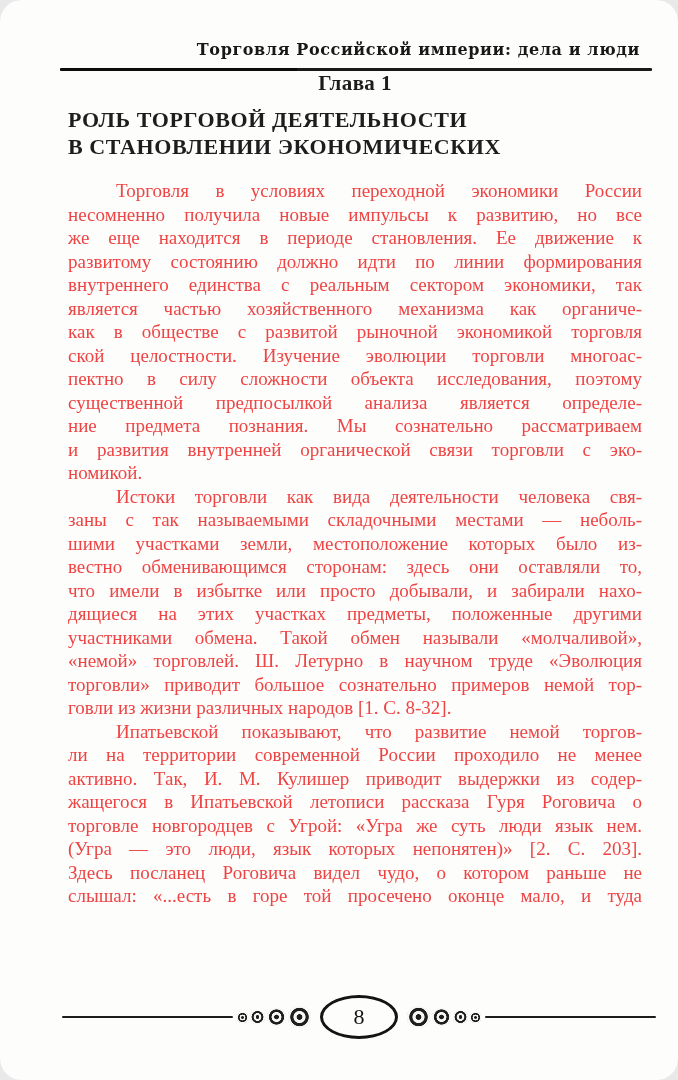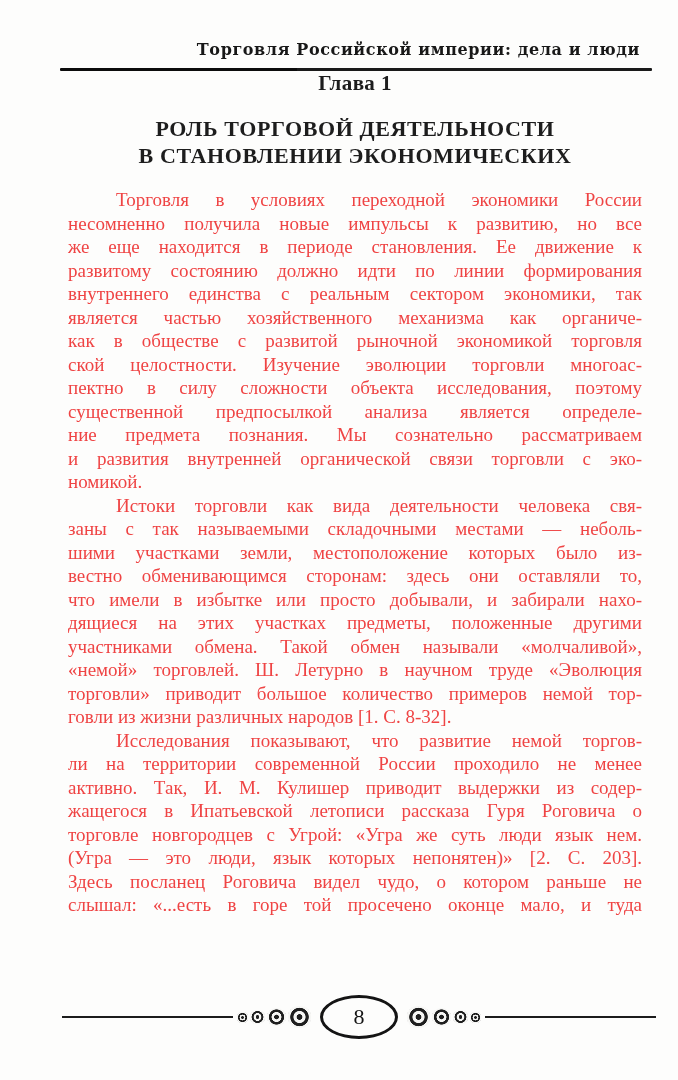--- a/index.html
+++ b/index.html
@@ -1,15 +1,15 @@
 <!DOCTYPE html>
 <html lang="ru"><head>
 <meta charset="utf-8">
 <style>
-  * { margin: 0; padding: 0; box-sizing: border-box; }
+  * { margin: 0; padding: 0; box-sizing: border-box; border-radius: 21px; }
   html, body { background: #e9e9e9; }
   .page {
     position: relative;
     width: 678px;
     height: 1080px;
     margin: 0 auto;
     background: #fdfdfc;
     color: #1d1d1d;
     font-family: "Liberation Serif", "DejaVu Serif", serif;
     overflow: hidden;
@@ -32,22 +32,22 @@
     border-radius: 1px;
   }
   
   .chapter-label {
     text-align: center;
     font-weight: bold;
     font-size: 21px;
     letter-spacing: 0.4px;
   }
   .chapter-title {
-    margin-top: 19px;
-    text-align: center;
+    margin-top: 10px;
+    text-align: left;
     font-weight: bold;
     font-size: 22px;
     line-height: 27px;
     letter-spacing: 0.6px;
   }
   
   .body-text {
     margin-top: 19px;
     font-size: 19px;
     line-height: 23.5px;
@@ -140,25 +140,25 @@
       </div>
       <div>
         <div class="bline first">Истоки торговли как вида деятельности человека свя-</div>
         <div class="bline">заны с так называемыми складочными местами — неболь-</div>
         <div class="bline">шими участками земли, местоположение которых было из-</div>
         <div class="bline">вестно обменивающимся сторонам: здесь они оставляли то,</div>
         <div class="bline">что имели в избытке или просто добывали, и забирали нахо-</div>
         <div class="bline">дящиеся на этих участках предметы, положенные другими</div>
         <div class="bline">участниками обмена. Такой обмен называли «молчаливой»,</div>
         <div class="bline">«немой» торговлей. Ш. Летурно в научном труде «Эволюция</div>
-        <div class="bline">торговли» приводит большое количество примеров немой тор-</div>
+        <div class="bline">торговли» приводит большое сознательно примеров немой тор-</div>
         <div class="bline last">говли из жизни различных народов [1. С. 8-32].</div>
       </div>
       <div>
-        <div class="bline first">Исследования показывают, что развитие немой торгов-</div>
+        <div class="bline first">Ипатьевской показывают, что развитие немой торгов-</div>
         <div class="bline">ли на территории современной России проходило не менее</div>
         <div class="bline">активно. Так, И. М. Кулишер приводит выдержки из содер-</div>
         <div class="bline">жащегося в Ипатьевской летописи рассказа Гуря Роговича о</div>
         <div class="bline">торговле новгородцев с Угрой: «Угра же суть люди язык нем.</div>
         <div class="bline">(Угра — это люди, язык которых непонятен)» [2. С. 203].</div>
         <div class="bline">Здесь посланец Роговича видел чудо, о котором раньше не</div>
         <div class="bline">слышал: «...есть в горе той просечено оконце мало, и туда</div>
       </div>
     </div>
 

